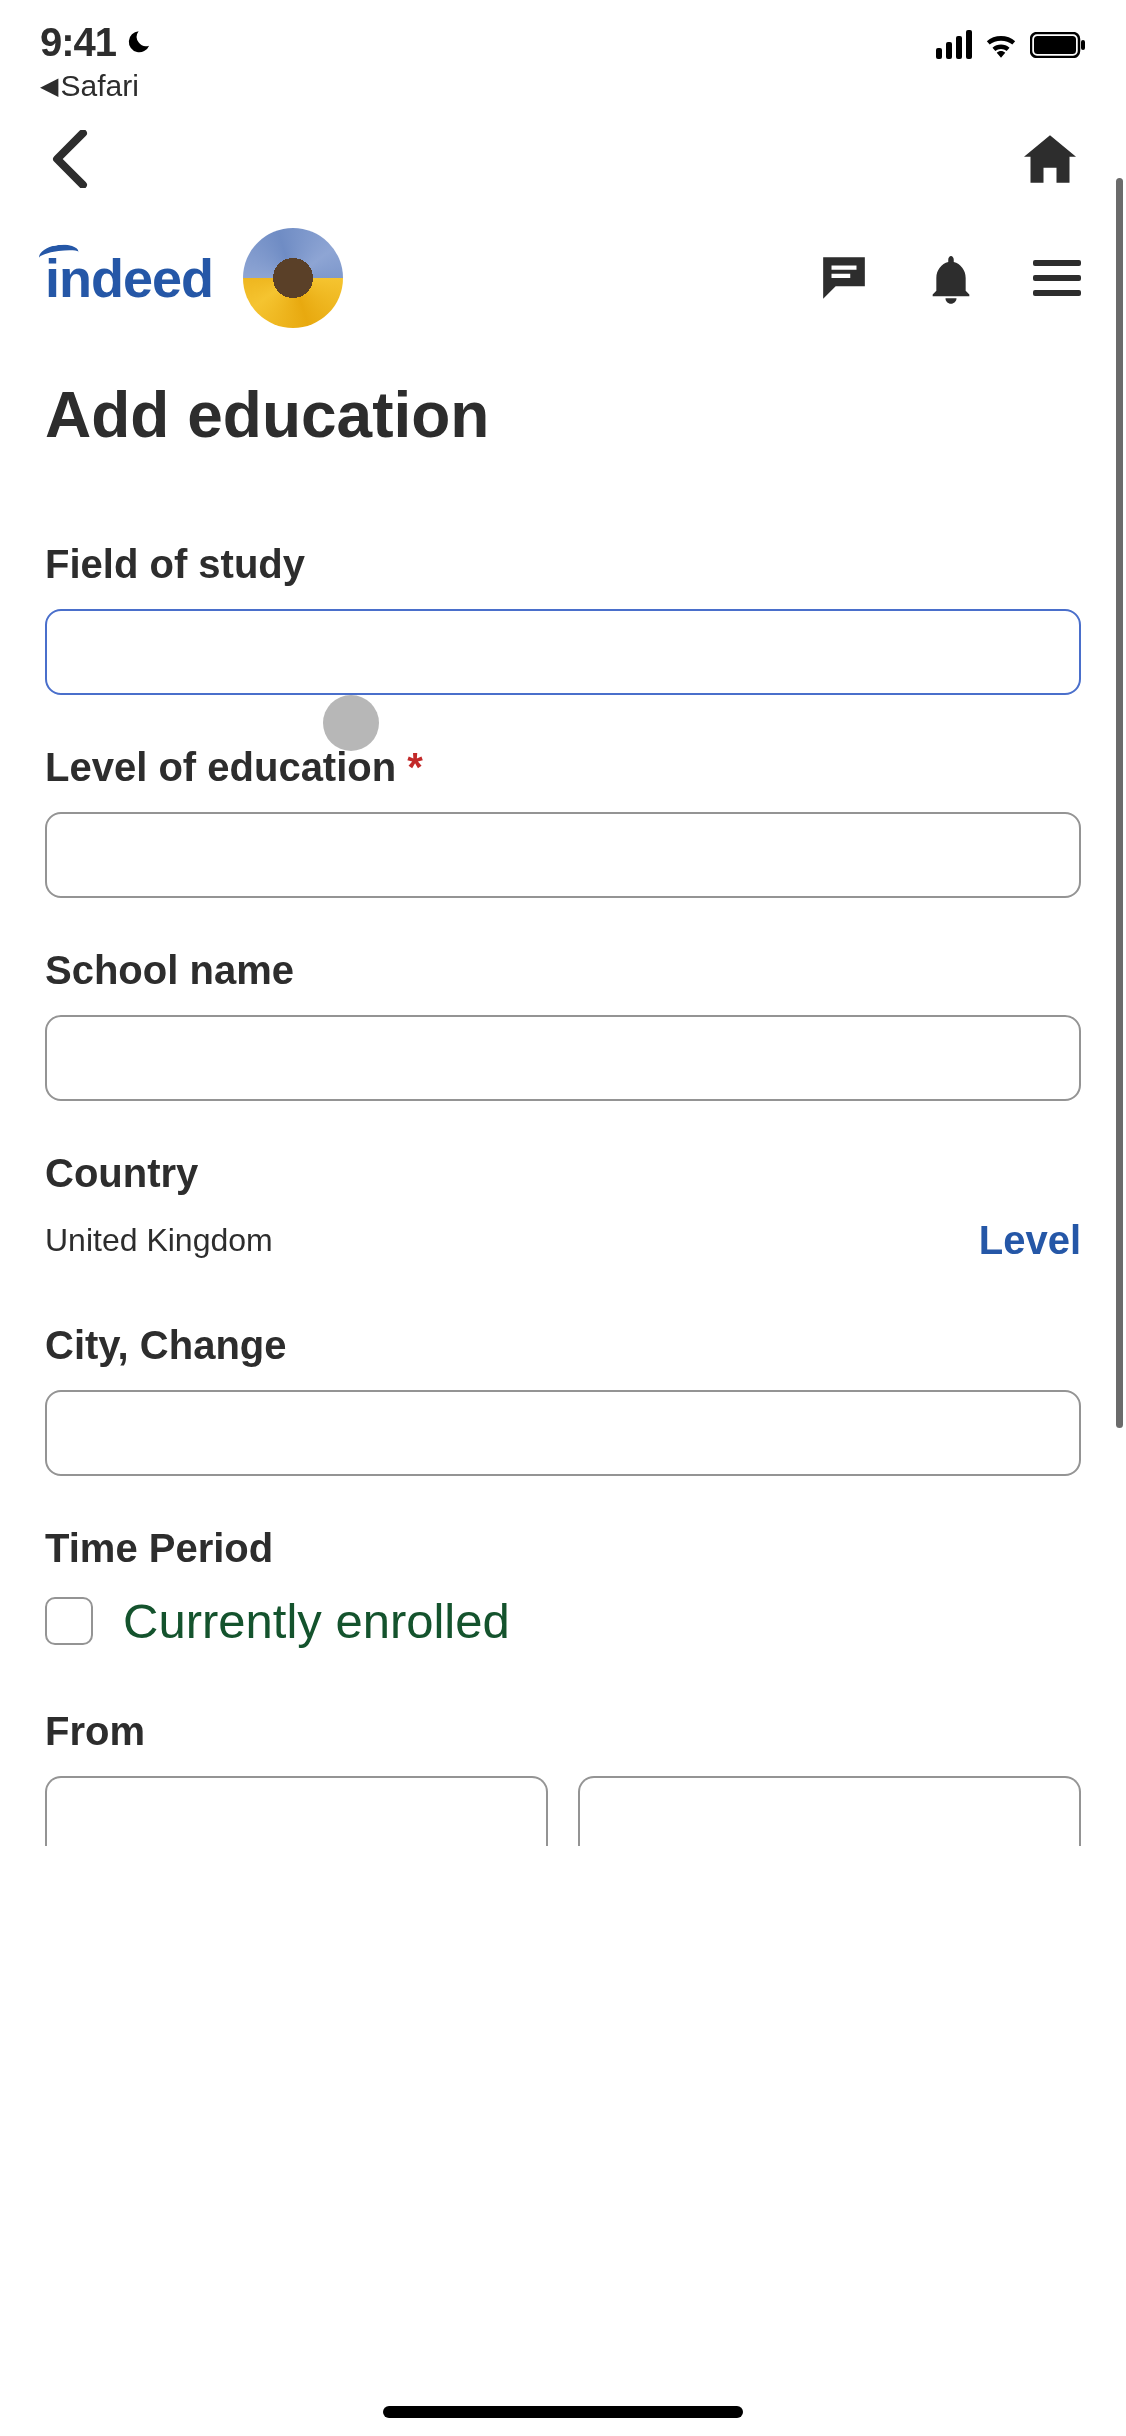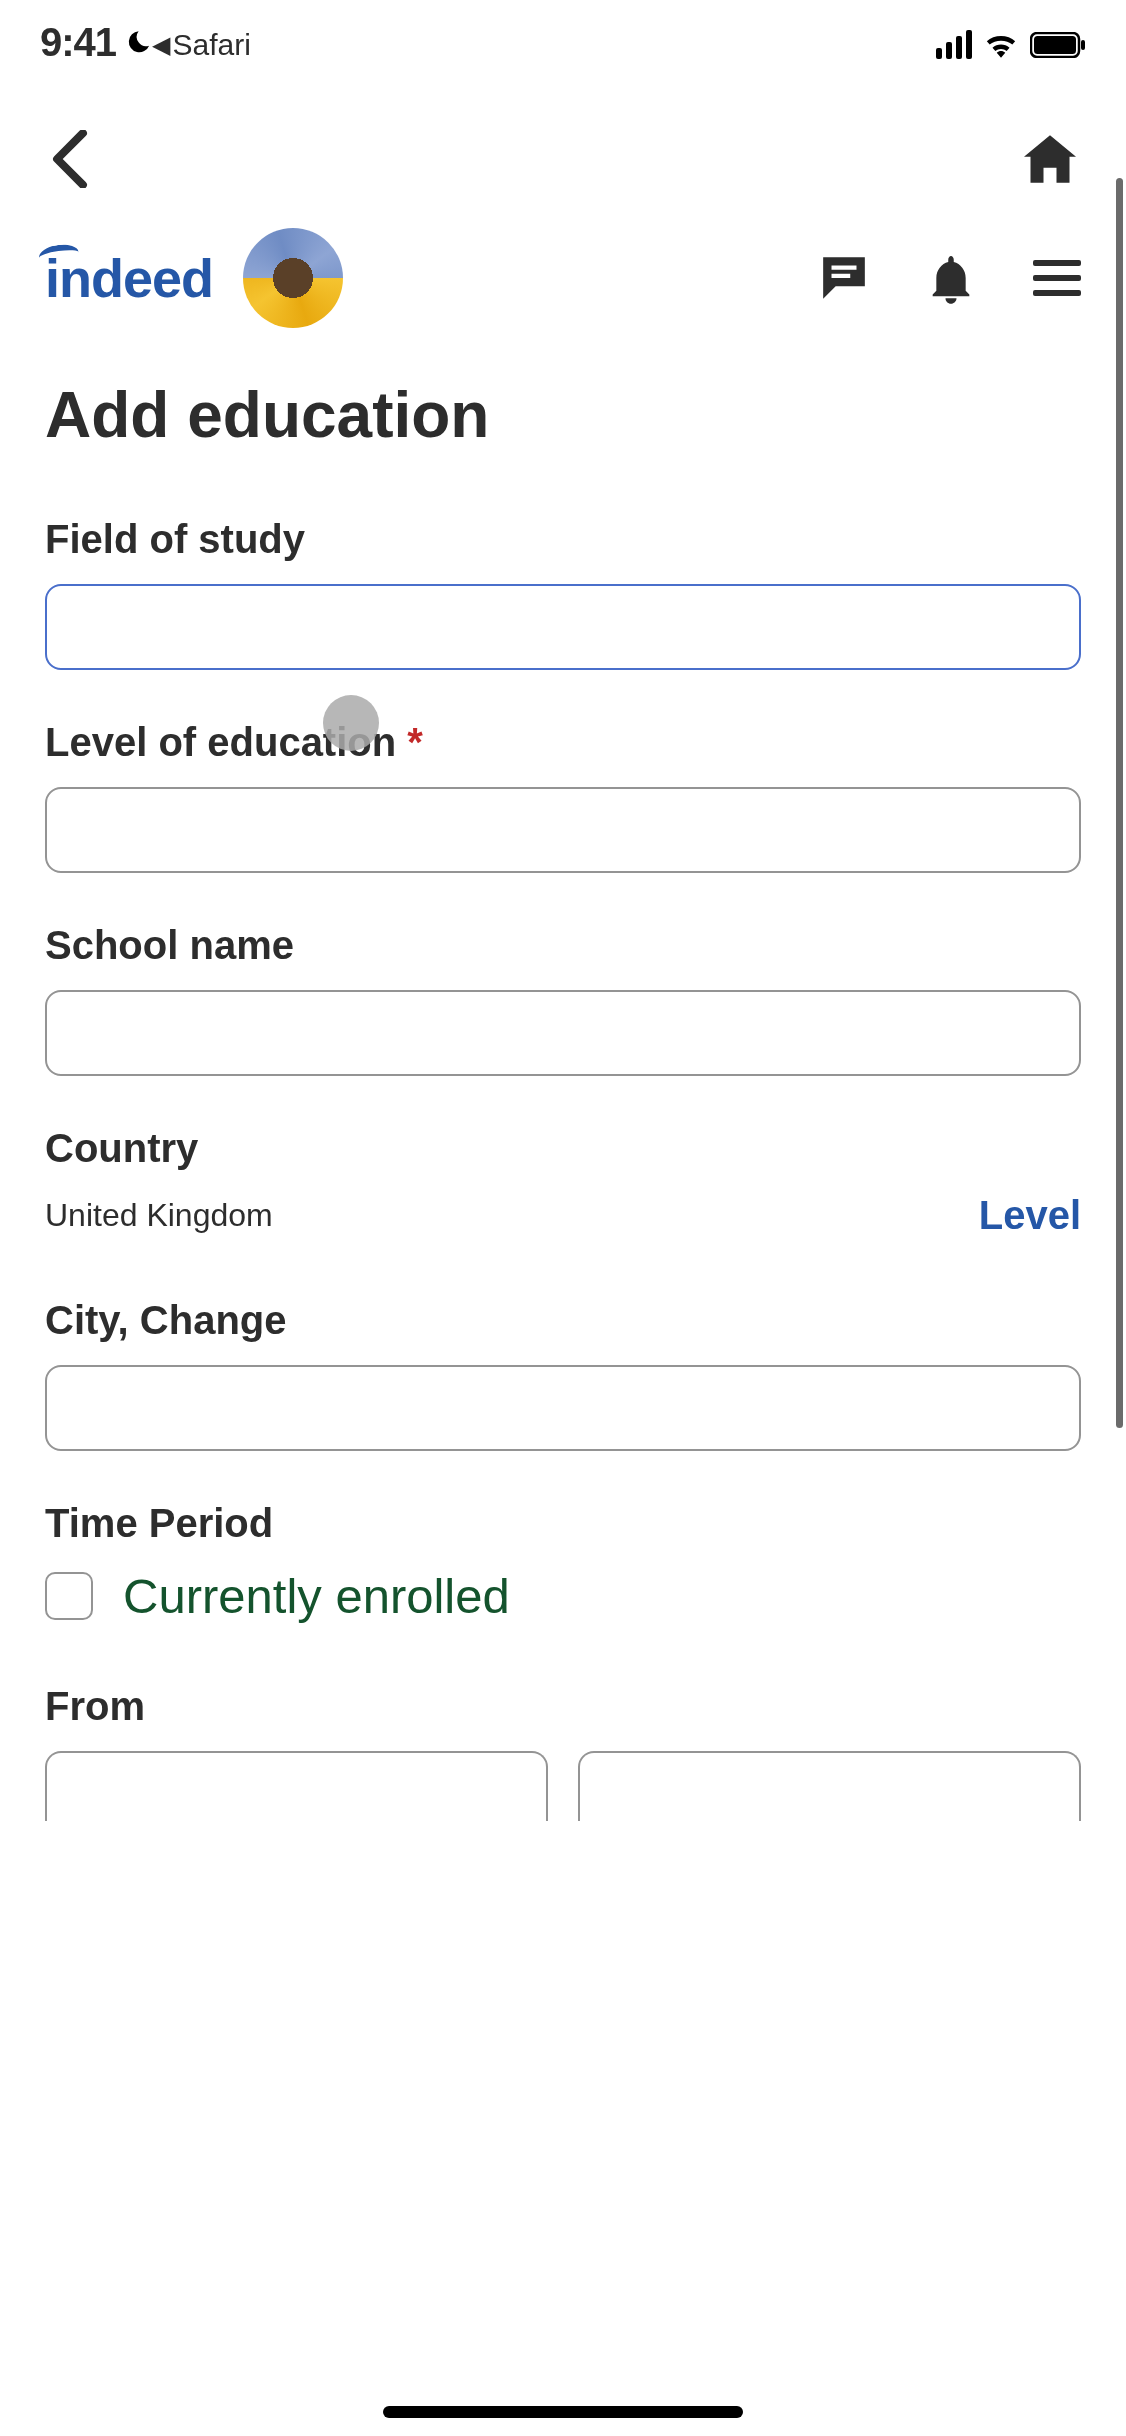--- a/index.html
+++ b/index.html
@@ -20,21 +20,21 @@
 
 .status-bar {
   display: flex;
   justify-content: space-between;
   align-items: flex-start;
   padding: 20px 40px 0 40px;
   height: 90px;
 }
 .status-left {
   display: flex;
-  flex-direction: row;
+  flex-direction: column;
 }
 .status-time-row {
   display: flex;
   align-items: center;
   gap: 8px;
 }
 .status-time {
   font-size: 40px;
   font-weight: 700;
   letter-spacing: -1px;
@@ -151,21 +151,21 @@
 .hdr-icon svg { display:block }
 
 
 .content {
   padding: 0 45px;
 }
 .page-title {
   font-size: 64px;
   font-weight: 800;
   color: #2d2d2d;
-  margin-bottom: 65px;
+  margin-bottom: 90px;
 }
 .form-group {
   margin-bottom: 50px;
 }
 .form-label {
   font-size: 40px;
   font-weight: 700;
   color: #2d2d2d;
   margin-bottom: 22px;
   display: block;

